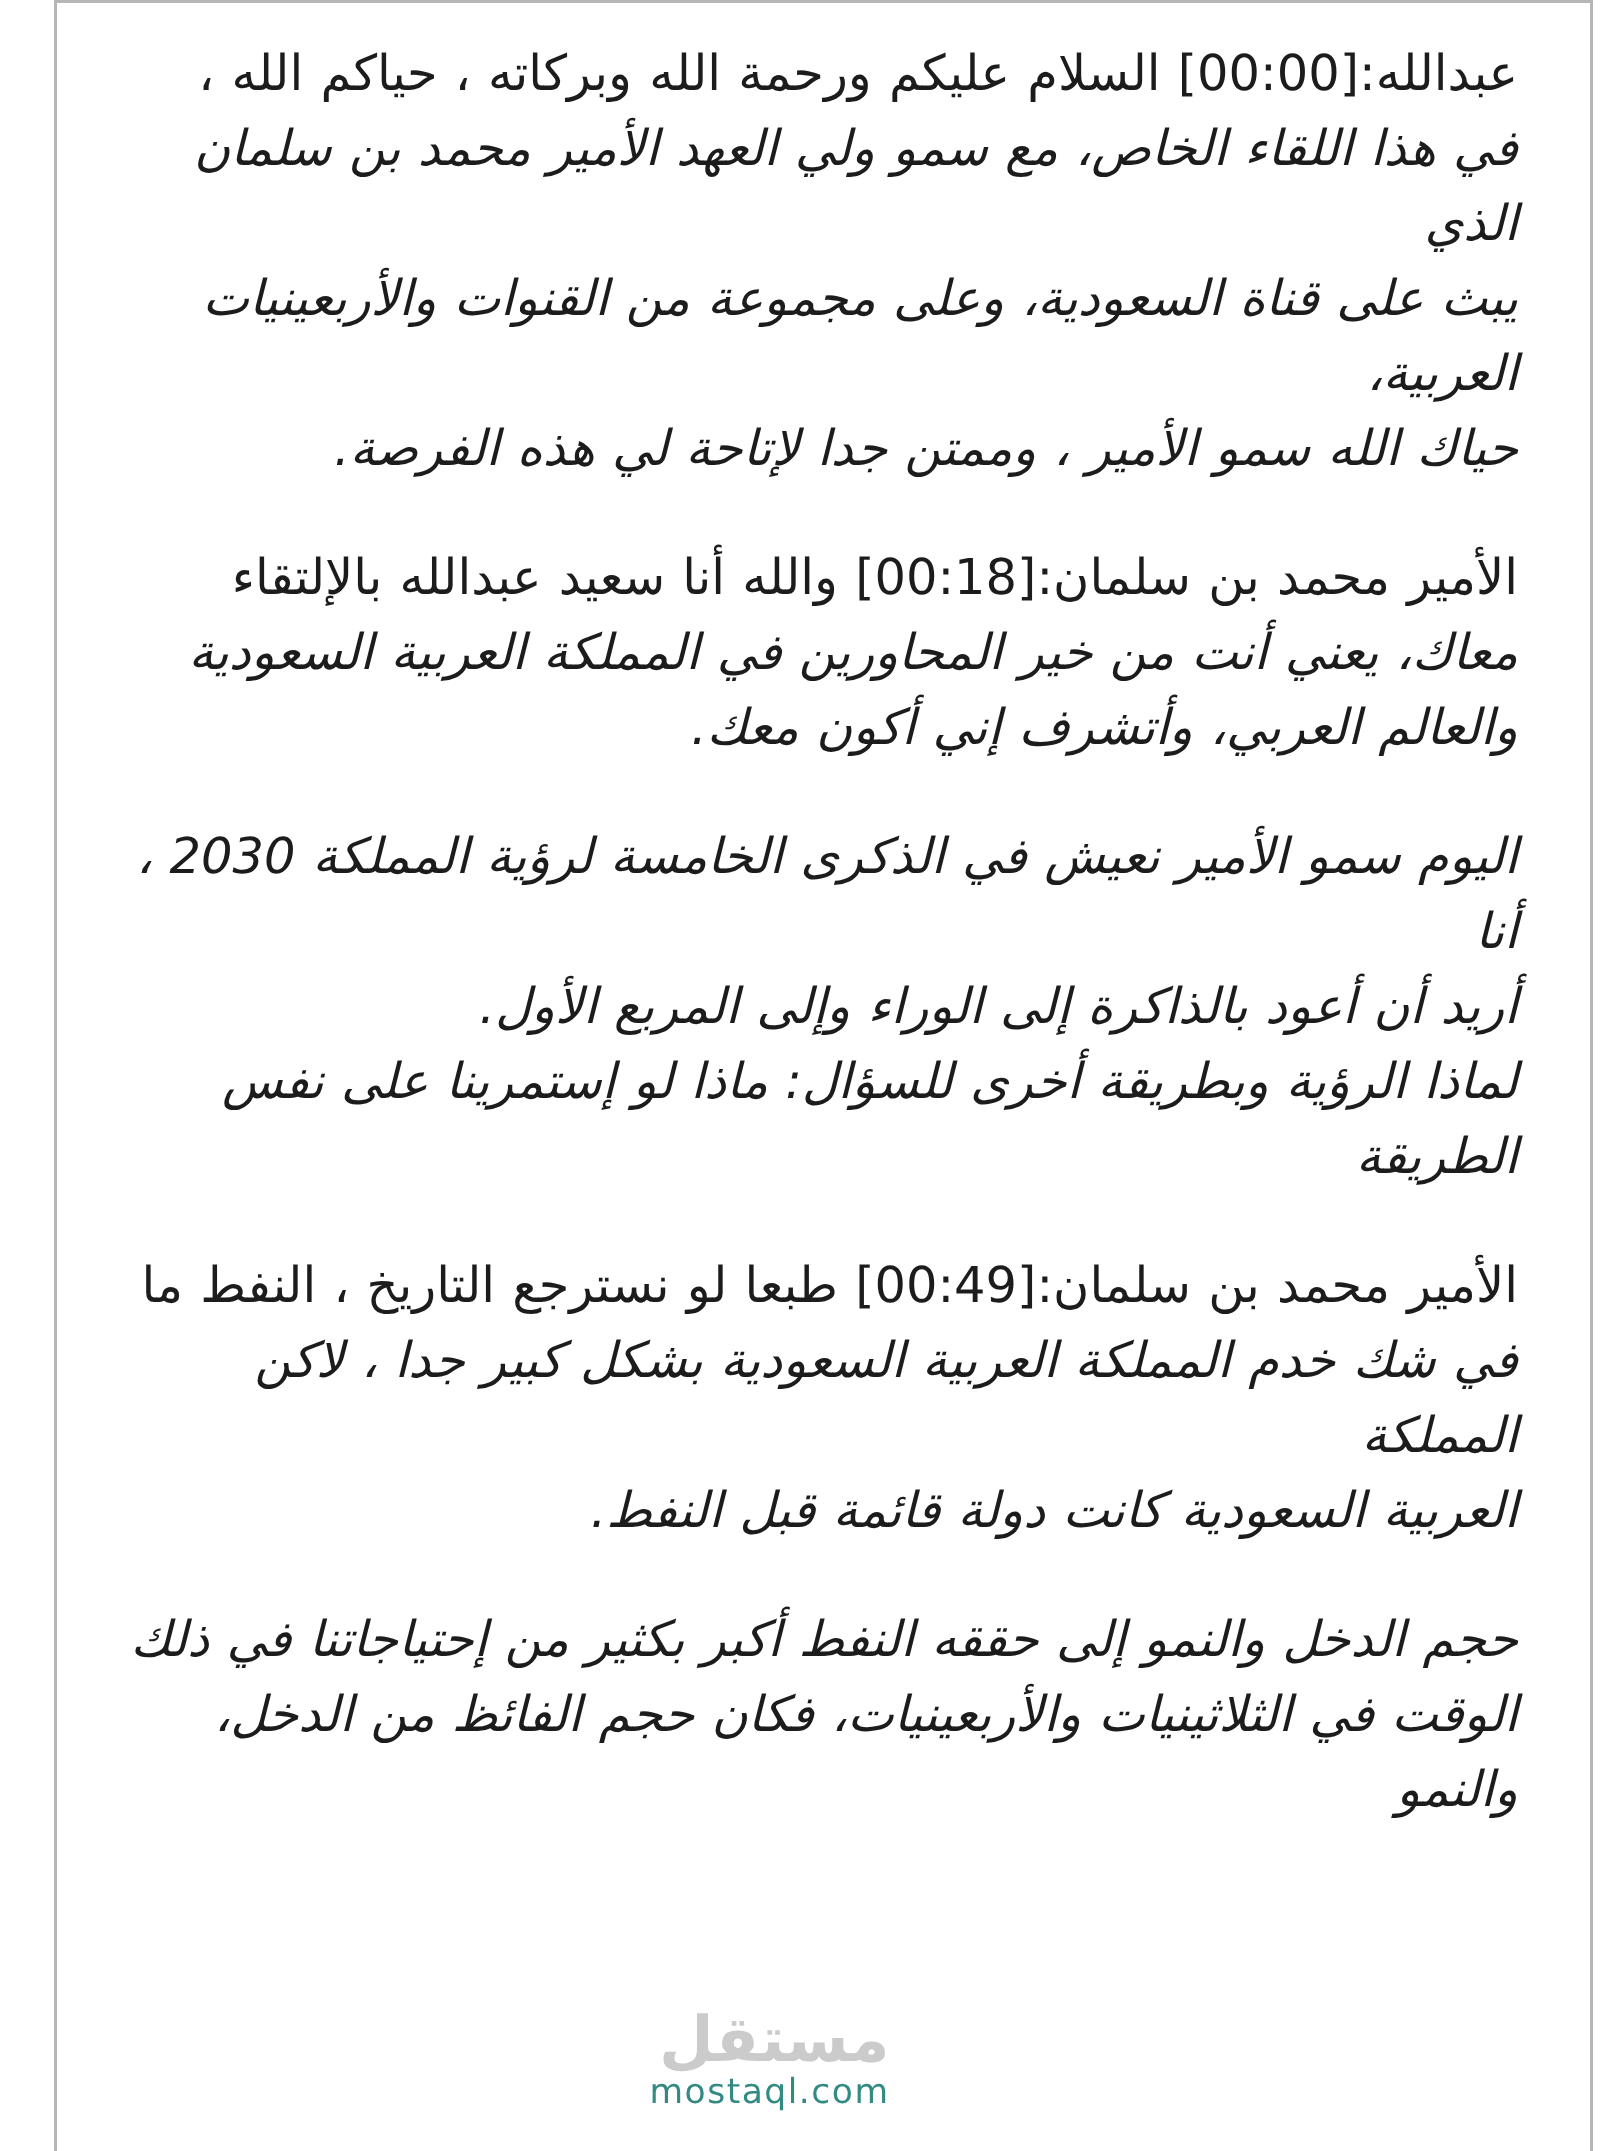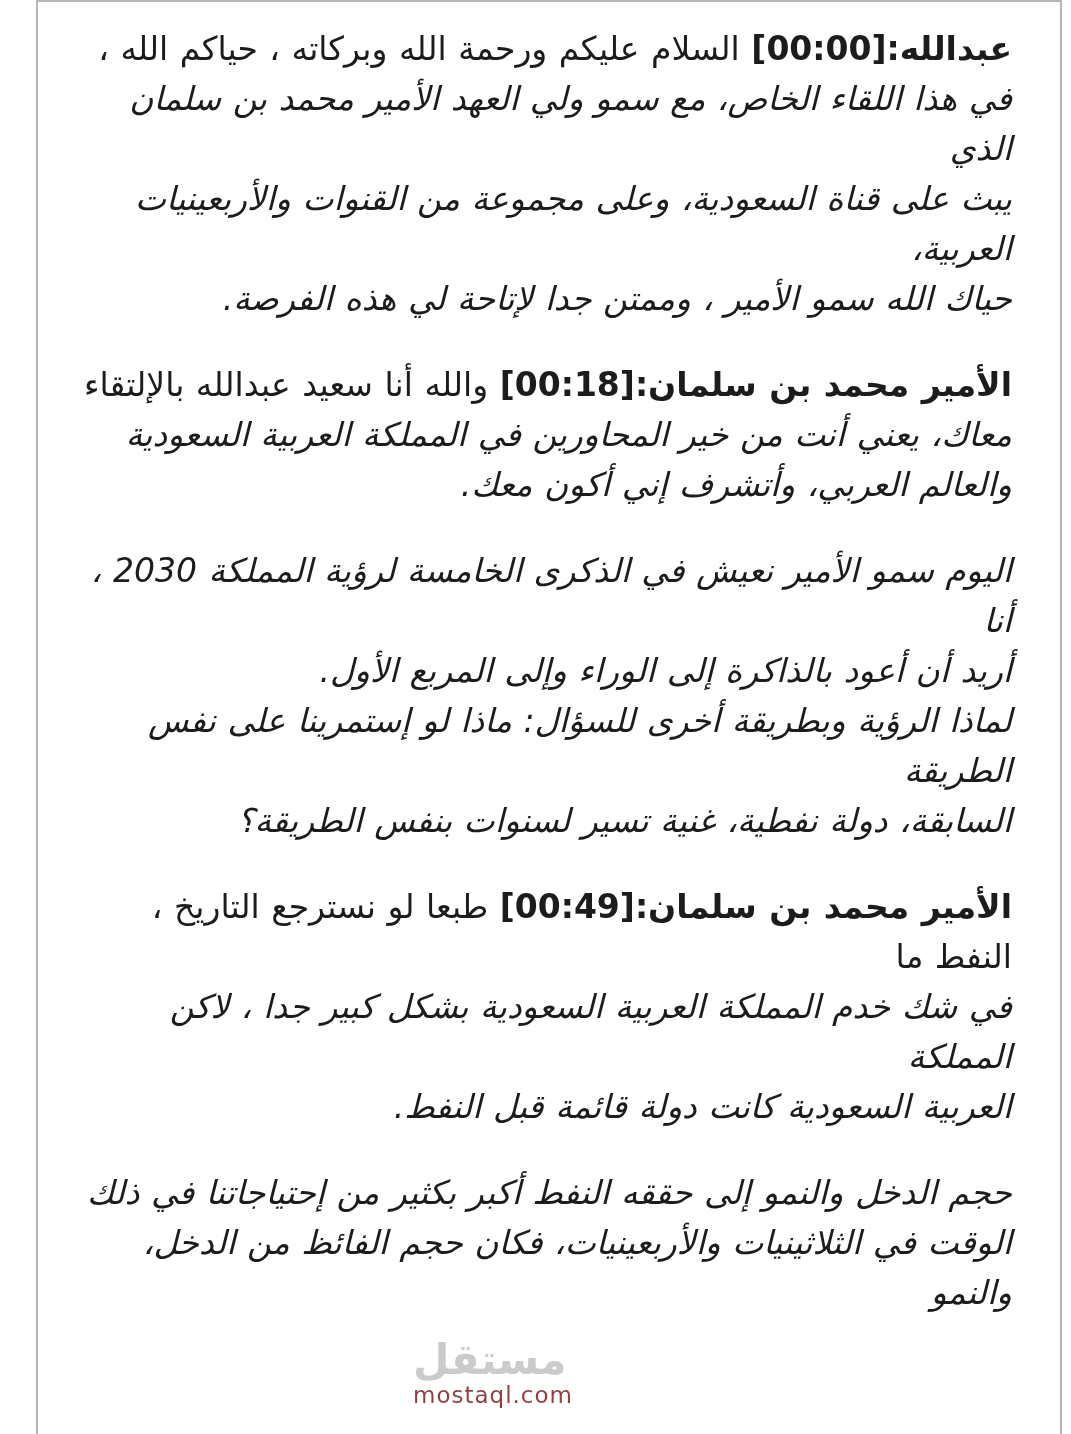--- a/index.html
+++ b/index.html
@@ -36,49 +36,49 @@
   .para {
     position: relative;
     z-index: 1;
     margin: 0 0 36px 0;
     font-size: 33px;
     line-height: 50px;
     color: #1c1c1c;
     word-spacing: 1px;
   }
   .speaker {
-    font-weight: 700;
+    font-weight: 400;
   }
   .line.block {
     display: block;
     font-style: italic;
   }
   .watermark {
     position: absolute;
     z-index: 0;
     top: 1336px;
     left: 375px;
     width: 180px;
-    text-align: left;
+    text-align: right;
     color: #c3c3c3;
     opacity: 0.85;
     pointer-events: none;
   }
   .wm-logo {
     font-size: 42px;
     font-weight: 700;
     line-height: 44px;
     letter-spacing: 2px;
   }
   .wm-domain {
     direction: ltr;
     font-size: 23px;
     line-height: 26px;
     letter-spacing: 1px;
-    color: #7f1d1d;
+    color: #0f766e;
   }
 </style>
 </head>
 <body>
 
 <div class="canvas">
   <div class="page">
 
     <div class="watermark">
       <div class="wm-logo">مستقل</div>
@@ -98,21 +98,20 @@
       <span class="line">والله أنا سعيد عبدالله بالإلتقاء</span>
       <span class="line block">معاك، يعني أنت من خير المحاورين في المملكة العربية السعودية</span>
       <span class="line block">والعالم العربي، وأتشرف إني أكون معك.</span>
     </p>
 
 
     <p class="para">
       <span class="line block">اليوم سمو الأمير نعيش في الذكرى الخامسة لرؤية المملكة 2030 ، أنا</span>
       <span class="line block">أريد أن أعود بالذاكرة إلى الوراء وإلى المربع الأول.</span>
       <span class="line block">لماذا الرؤية وبطريقة أخرى للسؤال: ماذا لو إستمرينا على نفس الطريقة</span>
-      <span class="line block">السابقة، دولة نفطية، غنية تسير لسنوات بنفس الطريقة؟</span>
     </p>
 
     <p class="para">
       <span class="speaker"><span>الأمير محمد بن سلمان:</span><span>[00:49]</span></span>
       <span class="line">طبعا لو نسترجع التاريخ ، النفط ما</span>
       <span class="line block">في شك خدم المملكة العربية السعودية بشكل كبير جدا ، لاكن المملكة</span>
       <span class="line block">العربية السعودية كانت دولة قائمة قبل النفط.</span>
     </p>
 
     <p class="para">

